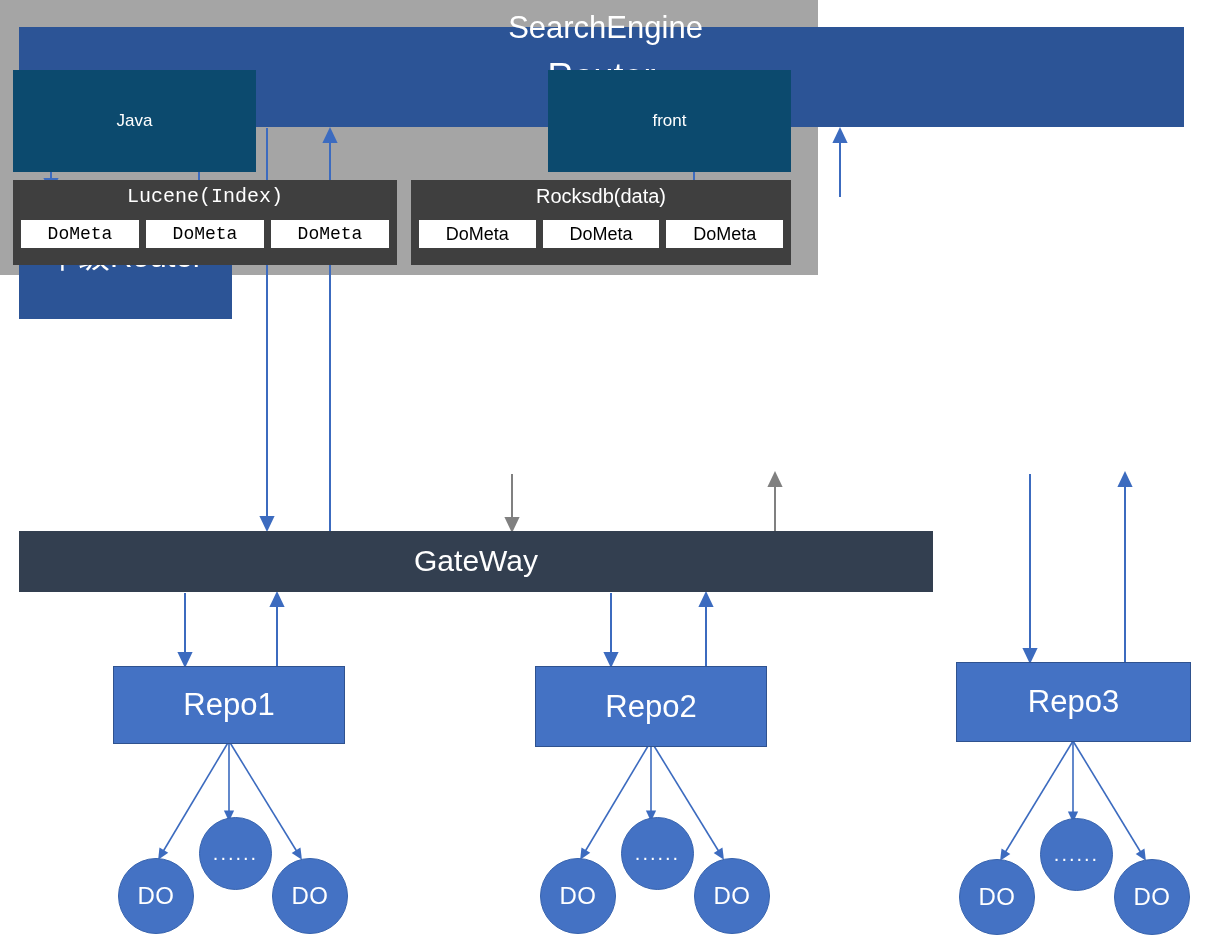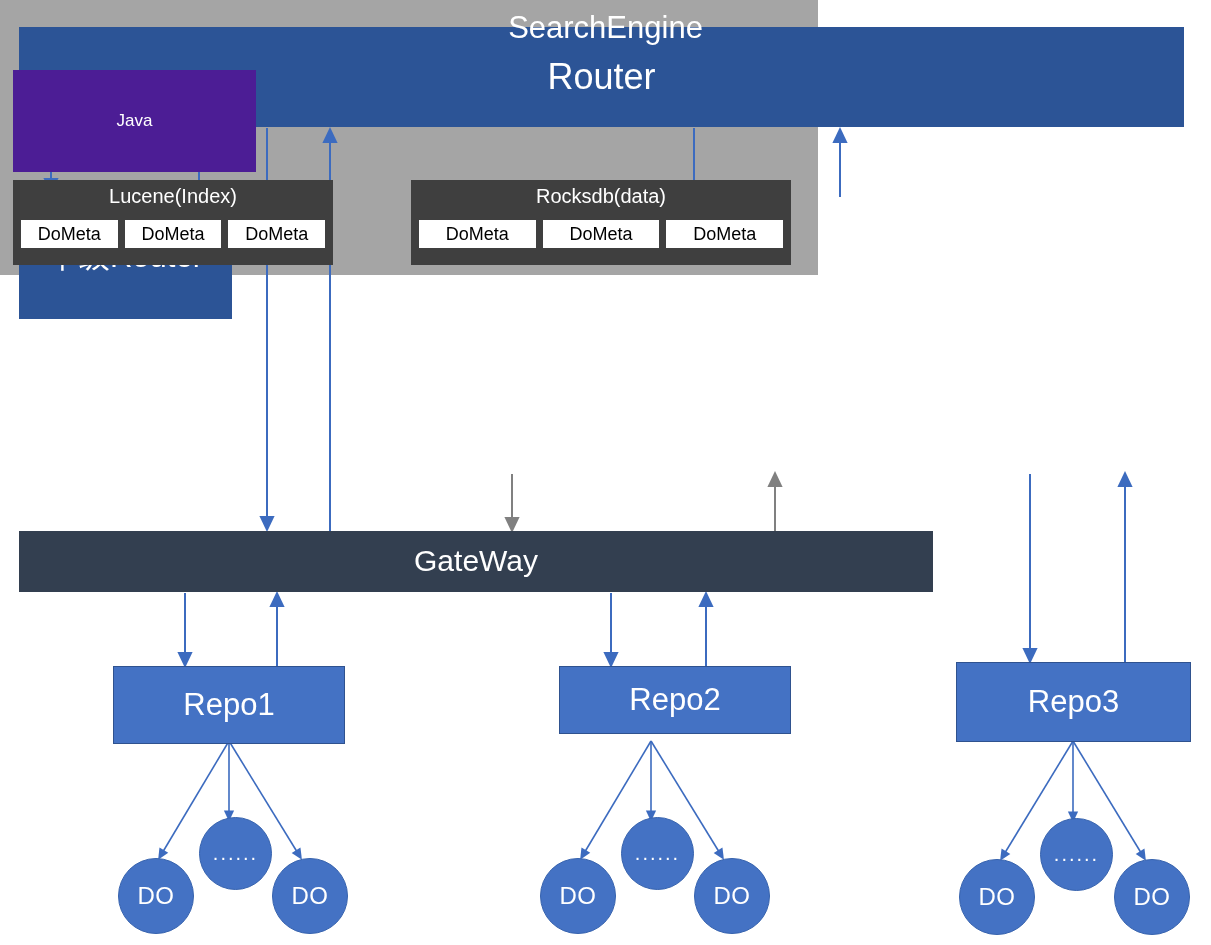--- a/index.html
+++ b/index.html
@@ -50,38 +50,38 @@
   #search-engine-title {
     position: absolute;
     left: 0; top: 10px; width: 100%;
     text-align: center;
     color: #ffffff;
     font-size: 31px;
   }
   .se-col {
     position: absolute;
     top: 70px; height: 102px;
-    background: #4c1d95;
+    background: #0c4a6e;
     color: #ffffff;
     display: flex;
     align-items: center;
     justify-content: center;
     font-size: 17px;
   }
   #se-col-0 { left: 13px;  width: 243px; }
   #se-col-1 { left: 281px; width: 243px; }
   #se-col-2 { left: 548px; width: 243px; }
 
   .se-store {
     position: absolute;
     top: 180px; height: 85px;
     background: #3F3F3F;
     color: #ffffff;
   }
-  #se-store-0 { left: 13px;  width: 320px; }
+  #se-store-0 { left: 13px;  width: 384px; font-family: Liberation Mono, monospace; }
   #se-store-1 { left: 411px; width: 380px; }
   .se-store-title {
     position: absolute;
     left: 0; top: 5px; width: 100%;
     text-align: center;
     font-size: 20px;
     color: #ffffff;
   }
   .dometa-row {
     position: absolute;
@@ -113,21 +113,21 @@
     background: #4472C4;
     border: 1.5px solid #2F528F;
     color: #ffffff;
     display: flex;
     align-items: center;
     justify-content: center;
     font-size: 31px;
     white-space: nowrap;
   }
   #repo-1 { left: 113px; top: 666px; width: 232px; height: 78px; }
-  #repo-2 { left: 559px; top: 666px; width: 232px; height: 68px; }
+  #repo-2 { left: 535px; top: 666px; width: 232px; height: 81px; }
   #repo-3 { left: 956px; top: 662px; width: 235px; height: 80px; }
 
   
   .do-circle {
     position: absolute;
     box-sizing: border-box;
     border-radius: 50%;
     background: #4472C4;
     border: 1.5px solid #3763AE;
     color: #ffffff;
@@ -224,20 +224,23 @@
   <div class="node" id="sub-router">
     <span>下级Router</span>
   </div>
 
   <div id="search-engine">
     <div id="search-engine-title">SearchEngine</div>
 
     <div class="se-col" id="se-col-0">
       <span>Java</span>
     </div>
+    <div class="se-col" id="se-col-2">
+      <span>front</span>
+    </div>
 
     <div class="se-store" id="se-store-0">
       <div class="se-store-title">Lucene(Index)</div>
       <div class="dometa-row">
         <div class="dometa">DoMeta</div>
         <div class="dometa">DoMeta</div>
         <div class="dometa">DoMeta</div>
       </div>
     </div>
 

